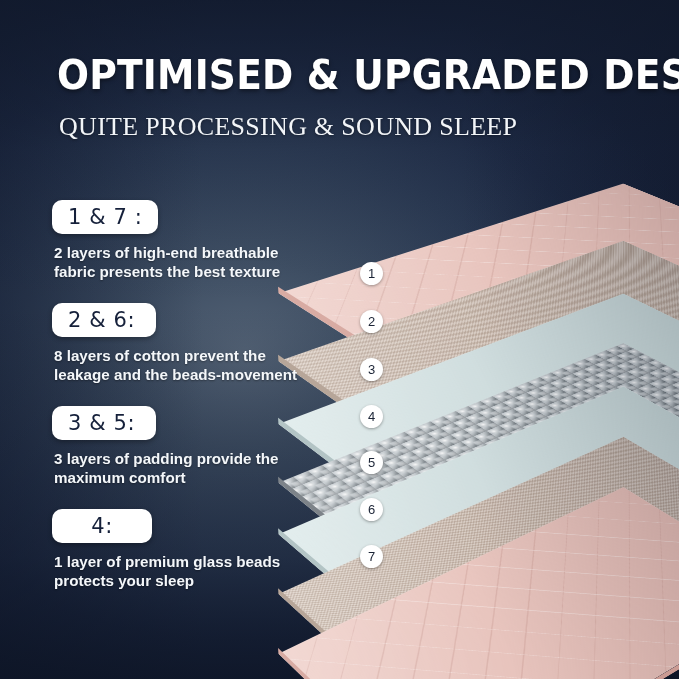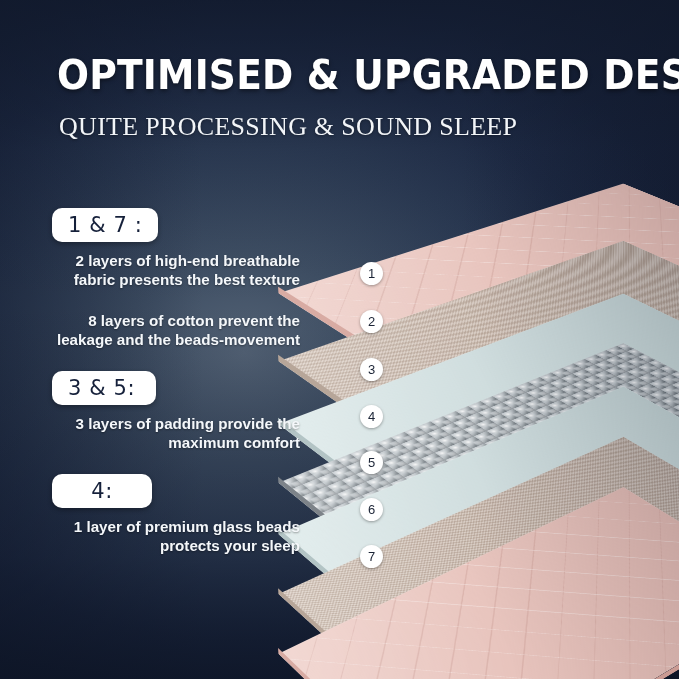--- a/index.html
+++ b/index.html
@@ -59,21 +59,21 @@
     letter-spacing: 0.3px;
     color: #f2f5f8;
     text-shadow: 0 1px 3px rgba(0,0,0,0.4);
     white-space: nowrap;
   }
 
   
   .features {
     position: absolute;
     left: 52px;
-    top: 208px;
+    top: 200px;
     width: 260px;
   }
   .feature {
     margin-bottom: 22px;
   }
   .pill {
     display: inline-flex;
     align-items: center;
     justify-content: flex-start;
     min-width: 92px;
@@ -93,21 +93,20 @@
   .pill.center { justify-content: center; min-width: 100px; }
   .feature-text {
     margin: 9px 0 0 2px;
     font-family: "Liberation Sans", sans-serif;
     font-weight: 700;
     font-size: 15.2px;
     line-height: 19px;
     color: #f4f7fa;
     text-shadow: 0 1px 2px rgba(0,0,0,0.38);
     max-width: 246px;
-    text-align: right;
   }
 
   
   .stack {
     position: absolute;
     left: 250px;
     top: 120px;
     width: 600px;
     height: 560px;
     perspective: 1400px;
@@ -304,20 +303,21 @@
   </div>
 
   <div class="features">
 
     <div class="feature">
       <div class="pill">1 &amp; 7 :</div>
       <div class="feature-text">2 layers of high-end breathable fabric presents the best texture</div>
     </div>
 
     <div class="feature">
+      <div class="pill wide">2 &amp; 6:</div>
       <div class="feature-text">8 layers of cotton prevent the leakage and the beads-movement</div>
     </div>
 
     <div class="feature">
       <div class="pill wide">3 &amp; 5:</div>
       <div class="feature-text">3 layers of padding provide the maximum comfort</div>
     </div>
 
     <div class="feature">
       <div class="pill center">4:</div>

